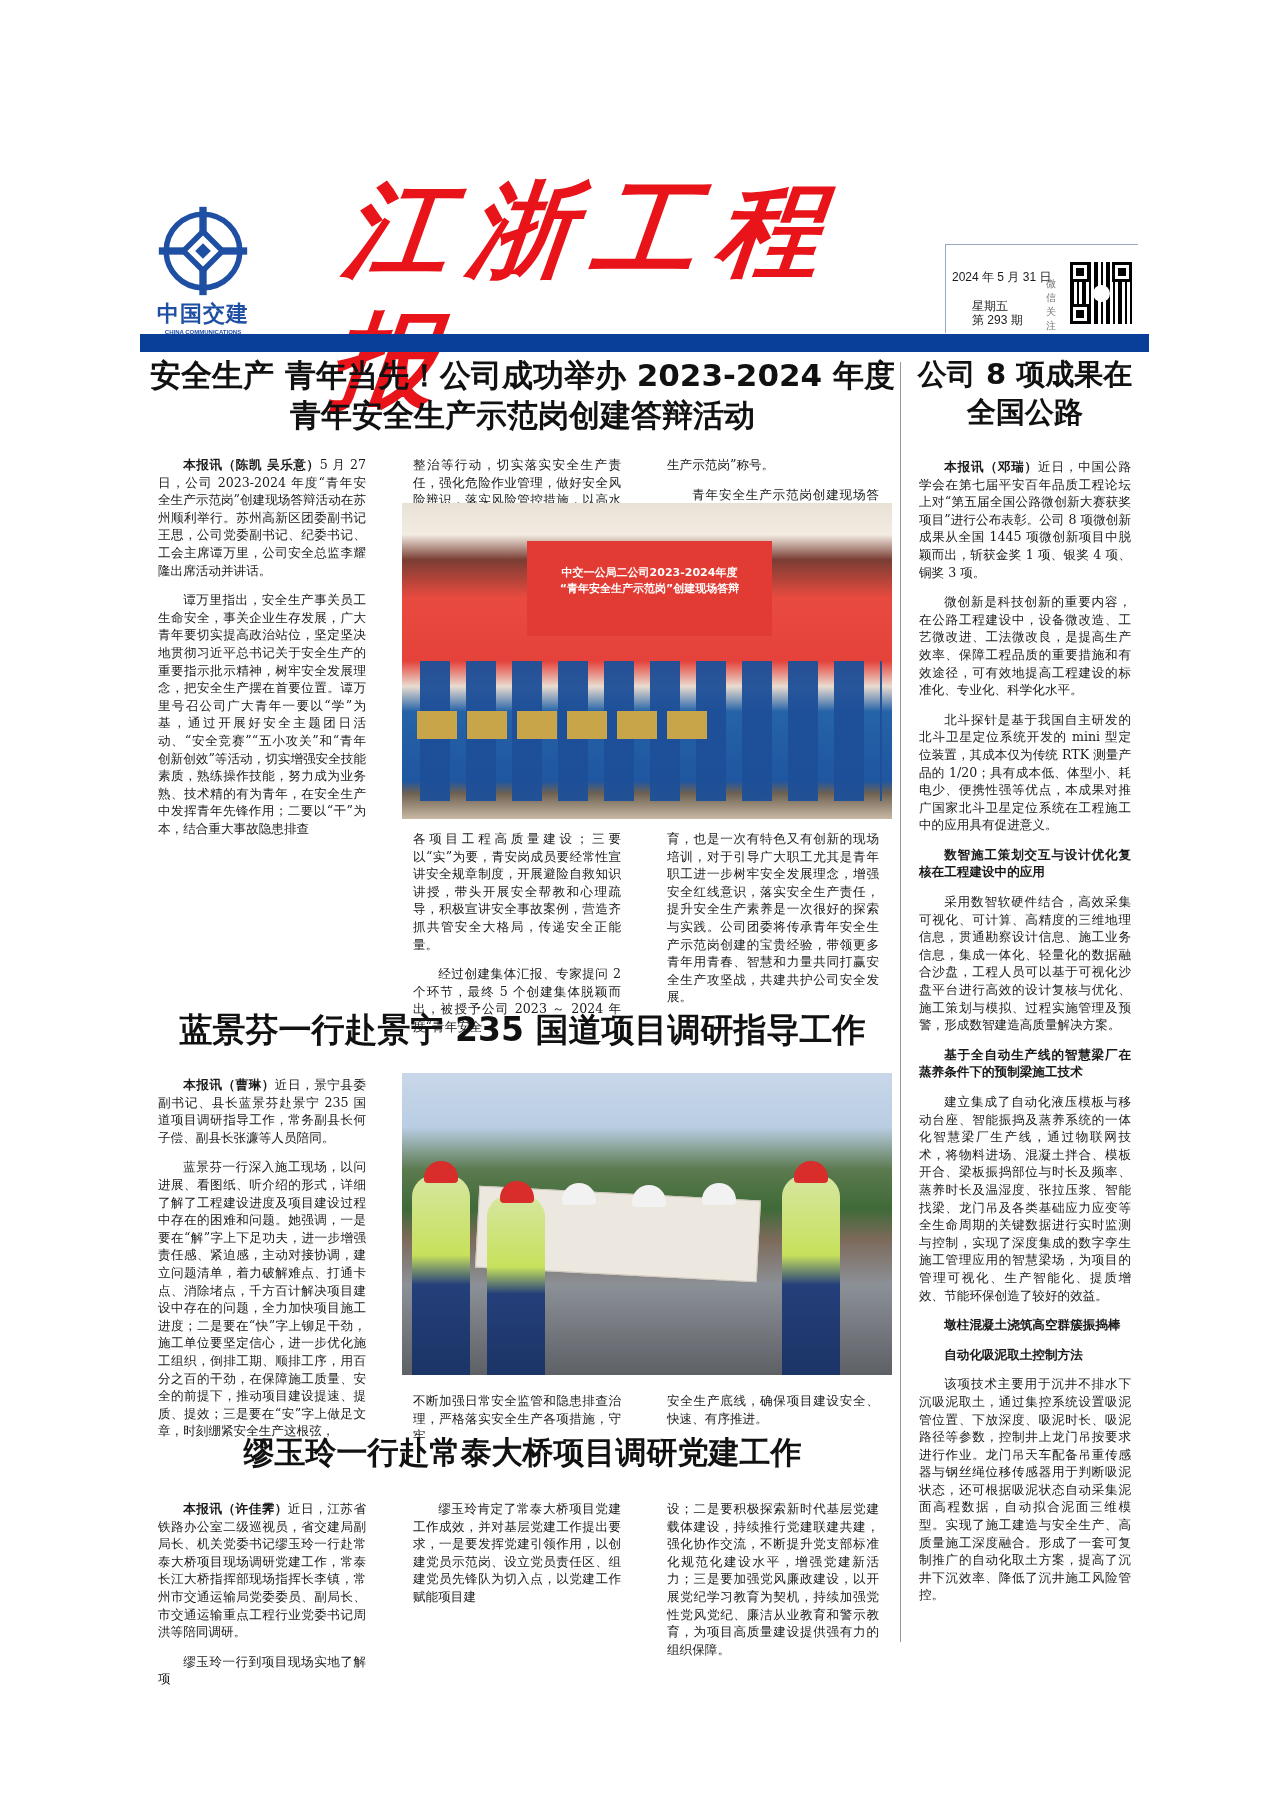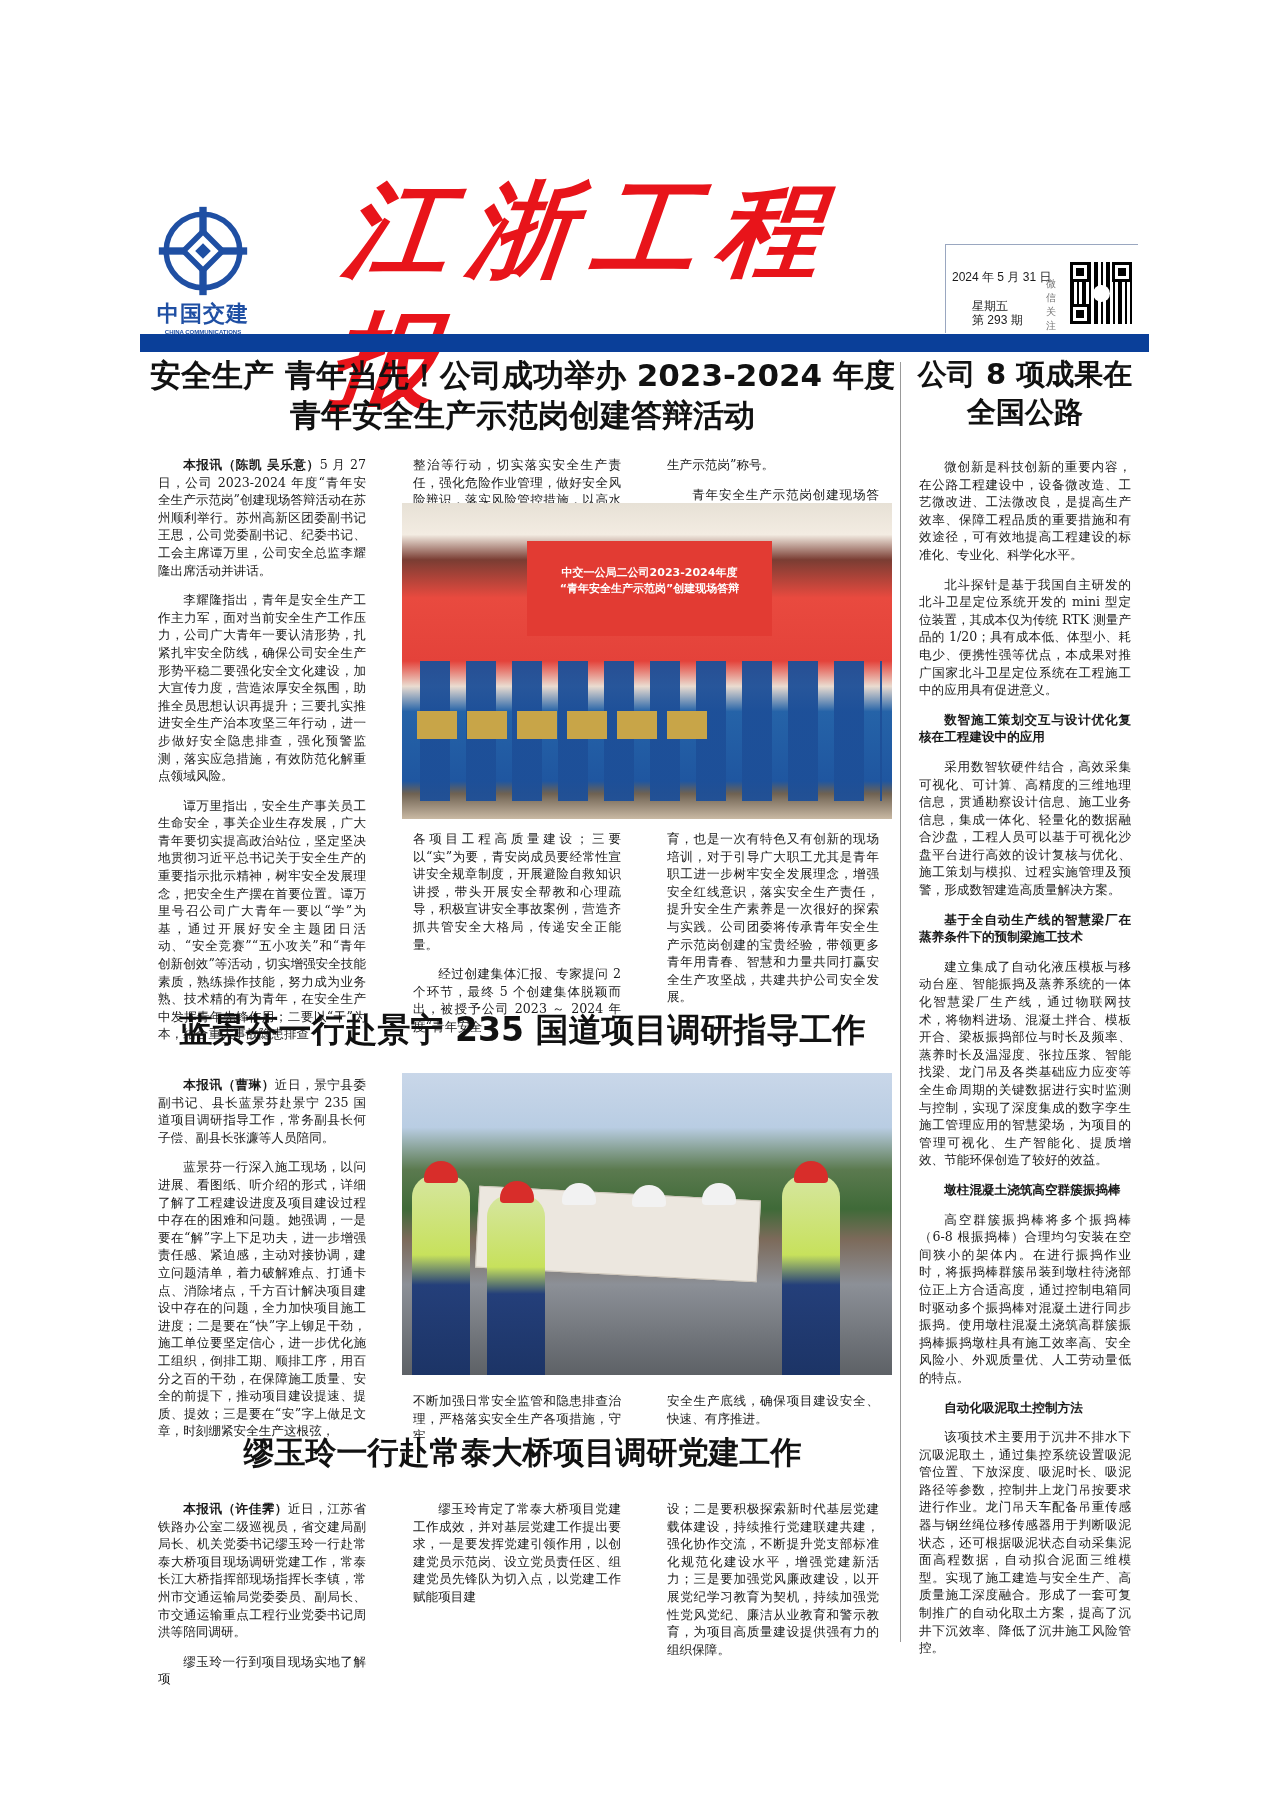--- a/index.html
+++ b/index.html
@@ -84,21 +84,20 @@
 
 <div class="abs bar"></div>
 
 <div class="abs h1 hl1">
   <div>安全生产 青年当先！公司成功举办 2023-2024 年度</div>
   <div>青年安全生产示范岗创建答辩活动</div>
 </div>
 
 <div class="abs col" style="left:146px;top:444px;width:232px;">
   <p><span class="lead">本报讯（陈凯 吴乐意）</span><span>5 月 27 日，公司 2023-2024 年度“青年安全生产示范岗”创建现场答辩活动在苏州顺利举行。苏州高新区团委副书记王思，公司党委副书记、纪委书记、工会主席谭万里，公司安全总监李耀隆出席活动并讲话。</span></p>
-  <p>李耀隆指出，青年是安全生产工作主力军，面对当前安全生产工作压力，公司广大青年一要认清形势，扎紧扎牢安全防线，确保公司安全生产形势平稳二要强化安全文化建设，加大宣传力度，营造浓厚安全氛围，助推全员思想认识再提升；三要扎实推进安全生产治本攻坚三年行动，进一步做好安全隐患排查，强化预警监测，落实应急措施，有效防范化解重点领域风险。</p>
   <p>谭万里指出，安全生产事关员工生命安全，事关企业生存发展，广大青年要切实提高政治站位，坚定坚决地贯彻习近平总书记关于安全生产的重要指示批示精神，树牢安全发展理念，把安全生产摆在首要位置。谭万里号召公司广大青年一要以“学”为基，通过开展好安全主题团日活动、“安全竞赛”“五小攻关”和“青年创新创效”等活动，切实增强安全技能素质，熟练操作技能，努力成为业务熟、技术精的有为青年，在安全生产中发挥青年先锋作用；二要以“干”为本，结合重大事故隐患排查</p>
 </div>
 
 <div class="abs col" style="left:401px;top:444px;width:232px;">
   <p class="cont">整治等行动，切实落实安全生产责任，强化危险作业管理，做好安全风险辨识，落实风险管控措施，以高水平安全推动</p>
 </div>
 <div class="abs col" style="left:655px;top:444px;width:236px;">
   <p class="cont">生产示范岗”称号。</p>
   <p>青年安全生产示范岗创建现场答辩活动既是一次有声势又有实效的安全教</p>
 </div>
@@ -158,23 +157,23 @@
 </div>
 <div class="abs col" style="left:655px;top:1488px;width:236px;">
   <p class="cont">设；二是要积极探索新时代基层党建载体建设，持续推行党建联建共建，强化协作交流，不断提升党支部标准化规范化建设水平，增强党建新活力；三是要加强党风廉政建设，以开展党纪学习教育为契机，持续加强党性党风党纪、廉洁从业教育和警示教育，为项目高质量建设提供强有力的组织保障。</p>
 </div>
 
 <div class="abs vline"></div>
 <div class="abs h1 hlr">
   <div>公司 8 项成果在全国公路</div>
 </div>
 <div class="abs col" style="left:907px;top:446px;width:236px;">
+  <p><span class="lead">本报讯（邓瑞）</span><span>近日，中国公路学会在第七届平安百年品质工程论坛上对“第五届全国公路微创新大赛获奖项目”进行公布表彰。公司 8 项微创新成果从全国 1445 项微创新项目中脱颖而出，斩获金奖 1 项、银奖 4 项、铜奖 3 项。</span></p>
   <p>微创新是科技创新的重要内容，在公路工程建设中，设备微改造、工艺微改进、工法微改良，是提高生产效率、保障工程品质的重要措施和有效途径，可有效地提高工程建设的标准化、专业化、科学化水平。</p>
   <p>北斗探针是基于我国自主研发的北斗卫星定位系统开发的 mini 型定位装置，其成本仅为传统 RTK 测量产品的 1/20；具有成本低、体型小、耗电少、便携性强等优点，本成果对推广国家北斗卫星定位系统在工程施工中的应用具有促进意义。</p>
   <p class="sub">数智施工策划交互与设计优化复核在工程建设中的应用</p>
   <p>采用数智软硬件结合，高效采集可视化、可计算、高精度的三维地理信息，贯通勘察设计信息、施工业务信息，集成一体化、轻量化的数据融合沙盘，工程人员可以基于可视化沙盘平台进行高效的设计复核与优化、施工策划与模拟、过程实施管理及预警，形成数智建造高质量解决方案。</p>
   <p class="sub">基于全自动生产线的智慧梁厂在蒸养条件下的预制梁施工技术</p>
   <p>建立集成了自动化液压模板与移动台座、智能振捣及蒸养系统的一体化智慧梁厂生产线，通过物联网技术，将物料进场、混凝土拌合、模板开合、梁板振捣部位与时长及频率、蒸养时长及温湿度、张拉压浆、智能找梁、龙门吊及各类基础应力应变等全生命周期的关键数据进行实时监测与控制，实现了深度集成的数字孪生施工管理应用的智慧梁场，为项目的管理可视化、生产智能化、提质增效、节能环保创造了较好的效益。</p>
   <p class="sub">墩柱混凝土浇筑高空群簇振捣棒</p>
-  <p>高空群簇振捣棒将多个振捣棒（6-8 根振捣棒）合理均匀安装在空间狭小的架体内。在进行振捣作业时，将振捣棒群簇吊装到墩柱待浇部位正上方合适高度，通过控制电箱同时驱动多个振捣棒对混凝土进行同步振捣。使用墩柱混凝土浇筑高群簇振捣棒振捣墩柱具有施工效率高、安全风险小、外观质量优、人工劳动量低的特点。</p>
   <p class="sub">自动化吸泥取土控制方法</p>
   <p>该项技术主要用于沉井不排水下沉吸泥取土，通过集控系统设置吸泥管位置、下放深度、吸泥时长、吸泥路径等参数，控制井上龙门吊按要求进行作业。龙门吊天车配备吊重传感器与钢丝绳位移传感器用于判断吸泥状态，还可根据吸泥状态自动采集泥面高程数据，自动拟合泥面三维模型。实现了施工建造与安全生产、高质量施工深度融合。形成了一套可复制推广的自动化取土方案，提高了沉井下沉效率、降低了沉井施工风险管控。</p>
 </div>
 
 </body></html>

